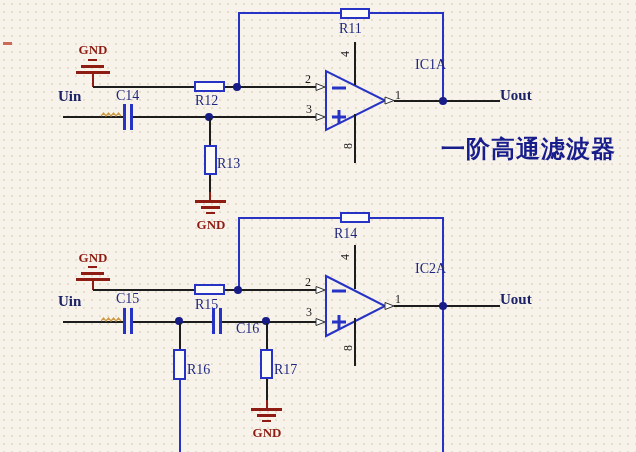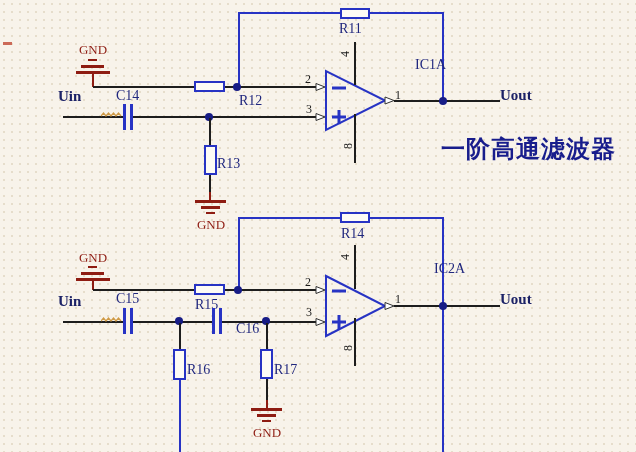--- a/index.html
+++ b/index.html
@@ -22,21 +22,21 @@
   .bluewire{background:var(--blue);}
   .redwire{background:var(--red);}
   .resh{width:30px;height:11px;border:2px solid var(--blue);background:var(--boxfill);box-sizing:border-box;}
   .resv{width:13px;height:31px;border:2px solid var(--blue);background:var(--boxfill);box-sizing:border-box;}
   .capbar{width:3px;height:26px;background:var(--blue);}
   .dot{width:8px;height:8px;border-radius:50%;background:var(--navy);}
   .ref{font-size:14px;color:var(--lbl);white-space:nowrap;}
   .net{font-size:15px;font-weight:bold;color:var(--net);white-space:nowrap;}
   .pin{font-size:12px;color:#1a1a1a;}
   .pinrot{font-size:12px;color:#1a1a1a;width:14px;height:14px;transform:rotate(-90deg);transform-origin:center;text-align:center;}
-  .gtext{font-size:13px;font-weight:normal;color:var(--red);text-align:center;}
+  .gtext{font-size:13px;font-weight:bold;color:var(--red);text-align:center;}
   .gbar{background:var(--red);}
   .icref{font-size:14px;color:var(--lbl);text-align:center;}
   .title{font-family:"Liberation Sans",sans-serif;font-size:24px;font-weight:bold;color:var(--title);letter-spacing:1px;white-space:nowrap;}
   svg{display:block;}
 </style>
 </head>
 <body>
 
 <div class="canvas">
 
@@ -49,21 +49,21 @@
   <div class="el ref" style="left:339px;top:21px;">R11</div>
 
   <div class="el gtext" style="left:74px;top:42px;width:38px;">GND</div>
   <div class="el gbar" style="left:88px;top:59px;width:9px;height:2px;"></div>
   <div class="el gbar" style="left:81px;top:65px;width:23px;height:3px;"></div>
   <div class="el gbar" style="left:76px;top:71px;width:34px;height:3px;"></div>
   <div class="el wv redwire" style="left:92px;top:74px;height:13px;"></div>
 
   <div class="el wh" style="left:93px;top:86px;width:223px;"></div>
   <div class="el resh" style="left:194px;top:81px;width:31px;"></div>
-  <div class="el ref" style="left:195px;top:93px;margin-left:44px;">R12</div>
+  <div class="el ref" style="left:195px;top:93px;">R12</div>
   <div class="el dot" style="left:233px;top:83px;"></div>
 
   <div class="el net" style="left:58px;top:88px;">Uin</div>
   <div class="el wh" style="left:63px;top:116px;width:60px;"></div>
   <div class="el wh" style="left:133px;top:116px;width:183px;"></div>
   <svg class="el" style="left:101px;top:111px;" width="21" height="7" viewBox="0 0 21 7">
     <polyline points="0,5 2.5,2 5,5 7.5,2 10,5 12.5,2 15,5 17.5,2 20,5" fill="none" stroke="#cf9a45" stroke-width="1.2"></polyline>
   </svg>
   <div class="el capbar" style="left:123px;top:104px;"></div>
   <div class="el capbar" style="left:130px;top:104px;"></div>
@@ -103,21 +103,21 @@
   <div class="el wh" style="left:394px;top:100px;width:106px;"></div>
   <div class="el dot" style="left:439px;top:97px;"></div>
   <div class="el net" style="left:500px;top:87px;">Uout</div>
 
   <div class="el title" style="left:441px;top:133px;">一阶高通滤波器</div>
 
   <div class="el wh bluewire" style="left:239px;top:217px;width:205px;"></div>
   <div class="el wv bluewire" style="left:238px;top:217px;height:74px;"></div>
   <div class="el wv bluewire" style="left:442px;top:217px;height:235px;"></div>
   <div class="el resh" style="left:340px;top:212px;"></div>
-  <div class="el ref" style="left:341px;top:226px;">R14</div>
+  <div class="el ref" style="left:334px;top:226px;">R14</div>
 
   <div class="el gtext" style="left:74px;top:250px;width:38px;">GND</div>
   <div class="el gbar" style="left:88px;top:266px;width:9px;height:2px;"></div>
   <div class="el gbar" style="left:81px;top:272px;width:23px;height:3px;"></div>
   <div class="el gbar" style="left:76px;top:278px;width:34px;height:3px;"></div>
   <div class="el wv redwire" style="left:92px;top:281px;height:9px;"></div>
 
   <div class="el wh" style="left:93px;top:289px;width:223px;"></div>
   <div class="el resh" style="left:194px;top:284px;width:31px;"></div>
   <div class="el ref" style="left:195px;top:297px;">R15</div>
@@ -165,20 +165,20 @@
   </svg>
 
   <div class="el wv" style="left:354px;top:245px;height:44px;"></div>
   <div class="el wv" style="left:354px;top:318px;height:48px;"></div>
   <div class="el pinrot" style="left:338px;top:250px;">4</div>
   <div class="el pinrot" style="left:341px;top:341px;">8</div>
 
   <div class="el pin" style="left:305px;top:275px;">2</div>
   <div class="el pin" style="left:306px;top:305px;">3</div>
   <div class="el pin" style="left:395px;top:292px;">1</div>
-  <div class="el icref" style="left:434px;top:261px;">IC2A</div>
+  <div class="el icref" style="left:415px;top:261px;">IC2A</div>
 
   <div class="el wh" style="left:394px;top:305px;width:106px;"></div>
   <div class="el dot" style="left:439px;top:302px;"></div>
   <div class="el net" style="left:500px;top:291px;">Uout</div>
 
 
 </div>
 
 </body></html>

